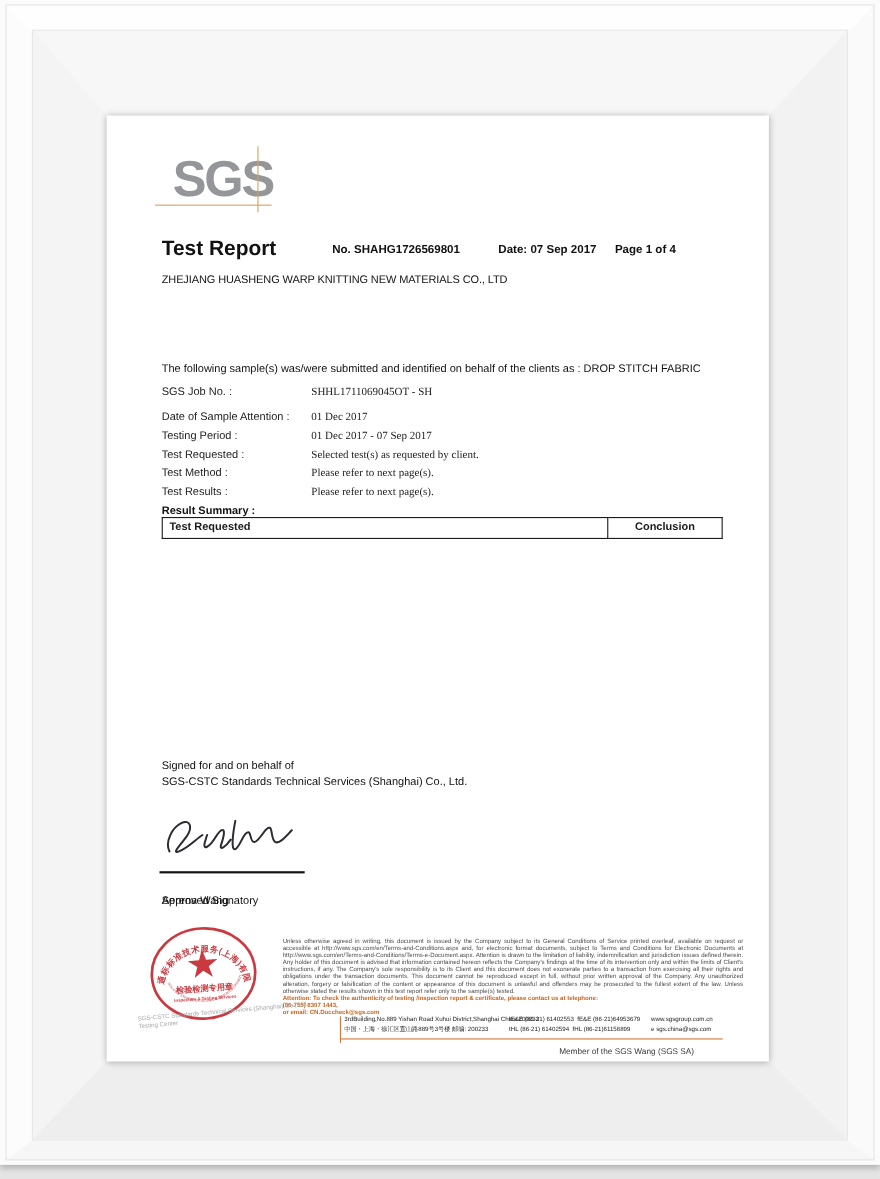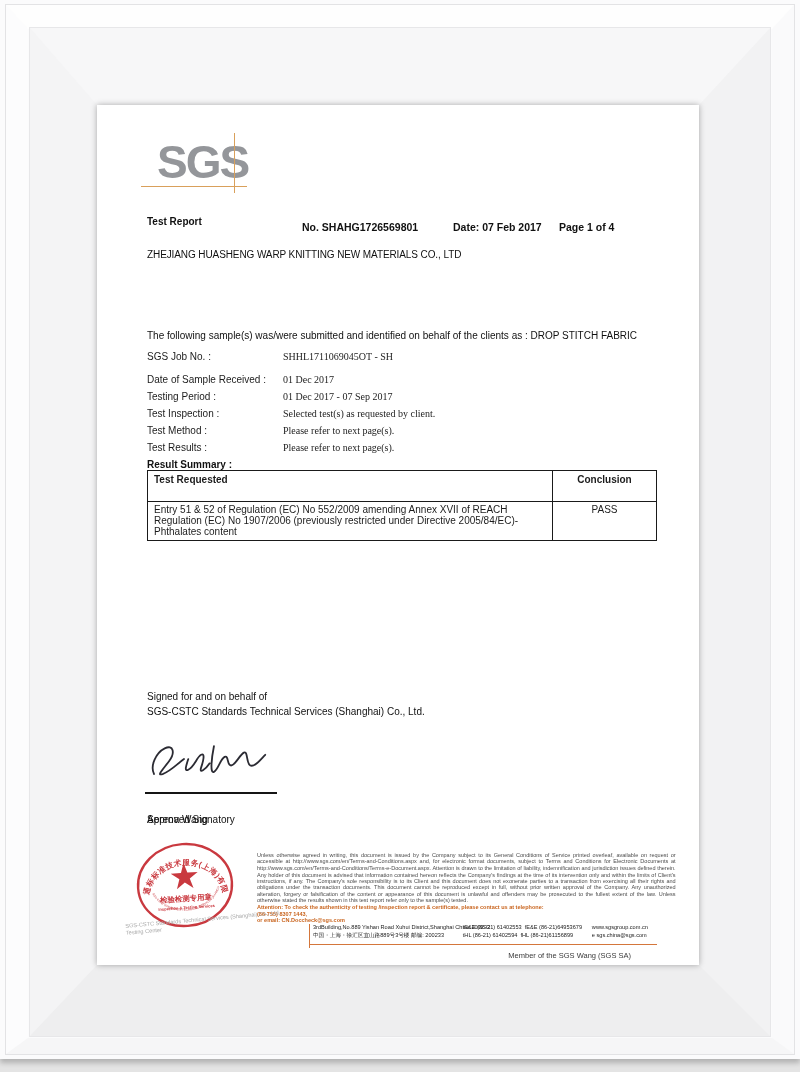--- a/index.html
+++ b/index.html
@@ -21,35 +21,35 @@
 
   
   .document { position:absolute; left:97px; top:105px; width:602px; height:860px;
               background:#ffffff; box-shadow:0 0 6px rgba(0,0,0,.32); }
   .abs { position:absolute; }
 
   .logo-text { font-size:46px; font-weight:700; color:#94969a; letter-spacing:-2px;
                line-height:1; }
   .orange-line { background:#d9a05b; }
 
-  .title { font-size:10px; font-weight:700; color:#111; }
+  .title { font-size:19px; font-weight:700; color:#111; }
   .meta { font-size:10.5px; font-weight:600; color:#111; }
 
   .caps-line { font-size:10px; color:#111; letter-spacing:-0.1px; white-space:nowrap; }
   .body-line { font-size:10px; color:#111; white-space:nowrap; }
 
   .field-row { position:absolute; left:50px; width:520px; font-size:10px; }
   .field-label { position:absolute; left:0; white-space:nowrap; }
   .field-value { position:absolute; left:136px; white-space:nowrap;font-family:Liberation Serif, serif; }
 
   table.summary { position:absolute; left:50px; top:365px; width:510px;
                   border-collapse:collapse; table-layout:fixed; }
   table.summary th, table.summary td { border:1.5px solid #1a1a1a; font-size:10px;
                   padding:2px 6px 3px 6px; vertical-align:top; }
-  table.summary th { text-align:left; font-weight:700; padding-top:3px; padding-bottom:16px; }
+  table.summary th { text-align:left; font-weight:700; padding-top:3px; padding-bottom:4px; }
   table.summary th.conc, table.summary td.conc { text-align:center; width:104px; }
 
   .sig-line { height:2px; background:#151515; }
   .small-head { font-size:10px; color:#111; white-space:nowrap; }
 
   .tiny { transform:scale(0.7); transform-origin:0 0; }
   .disclaimer { width:598px; font-size:7.9px; line-height:9.3px; color:#4c4c4c;
                 text-align:justify; }
   .attention { font-size:7.9px; line-height:9.3px; color:#c9651f; font-weight:700; }
 
@@ -78,63 +78,59 @@
   </div>
 
   <div class="document">
 
     <div class="abs logo-text" style="left:60px; top:34px;">SGS</div>
     <div class="abs orange-line" style="left:137px; top:28px; width:1px; height:60px;"></div>
     <div class="abs orange-line" style="left:44px; top:81px; width:106px; height:1px;"></div>
 
     <div class="abs title" style="left:50px; top:111px;">Test Report</div>
     <div class="abs meta" style="left:205px; top:116px;">No. SHAHG1726569801</div>
-    <div class="abs meta" style="left:356px; top:116px;">Date: 07 Feb 2017</div>
+    <div class="abs meta" style="left:356px; top:116px;">Date: 07 Sep 2017</div>
     <div class="abs meta" style="left:462px; top:116px;">Page 1 of 4</div>
 
     <div class="abs caps-line" style="left:50px; top:144px;">ZHEJIANG HUASHENG WARP KNITTING NEW MATERIALS CO., LTD</div>
 
     <div class="abs body-line" style="left:50px; top:225px;">The following sample(s) was/were submitted and identified on behalf of the clients as : DROP STITCH FABRIC</div>
 
     <div class="field-row" style="top:246px;">
       <span class="field-label">SGS Job No. :</span>
       <span class="field-value">SHHL1711069045OT - SH</span>
     </div>
     <div class="field-row" style="top:269px;">
-      <span class="field-label">Date of Sample Received :</span>
+      <span class="field-label">Date of Sample Attention :</span>
       <span class="field-value">01 Dec 2017</span>
     </div>
     <div class="field-row" style="top:286px;">
       <span class="field-label">Testing Period :</span>
       <span class="field-value">01 Dec 2017 - 07 Sep 2017</span>
     </div>
     <div class="field-row" style="top:303px;">
-      <span class="field-label">Test Inspection :</span>
+      <span class="field-label">Test Requested :</span>
       <span class="field-value">Selected test(s) as requested by client.</span>
     </div>
     <div class="field-row" style="top:320px;">
       <span class="field-label">Test Method :</span>
       <span class="field-value">Please refer to next page(s).</span>
     </div>
     <div class="field-row" style="top:337px;">
       <span class="field-label">Test Results :</span>
       <span class="field-value">Please refer to next page(s).</span>
     </div>
 
     <div class="abs body-line" style="left:50px; top:354px; font-weight:600;text-align:center;">Result Summary :</div>
 
     <table class="summary">
       <tbody>
           <tr>
         <th>Test Requested</th>
         <th class="conc">Conclusion</th>
-      </tr>
-      <tr>
-        <td>Entry 51 &amp; 52 of Regulation (EC) No 552/2009 amending Annex XVII of REACH Regulation (EC) No 1907/2006 (previously restricted under Directive 2005/84/EC)-Phthalates content</td>
-        <td class="conc">PASS</td>
       </tr>
     </tbody>
       </table>
 
     <div class="abs small-head" style="left:50px; top:586px;">Signed for and on behalf of</div>
     <div class="abs small-head" style="left:50px; top:601px;">SGS-CSTC Standards Technical Services (Shanghai) Co., Ltd.</div>
 
     <svg class="abs" style="left:48px; top:622px;" width="140" height="62" viewBox="0 0 130 58">
       <path d="M8,44 C4,36 10,24 18,20 C26,16 28,24 22,32 C16,40 10,46 16,44 C24,41 30,34 36,30
                M40,30 C38,36 36,42 40,40 C46,37 48,28 52,26 C56,24 54,32 52,38 C50,44 56,40 60,34

